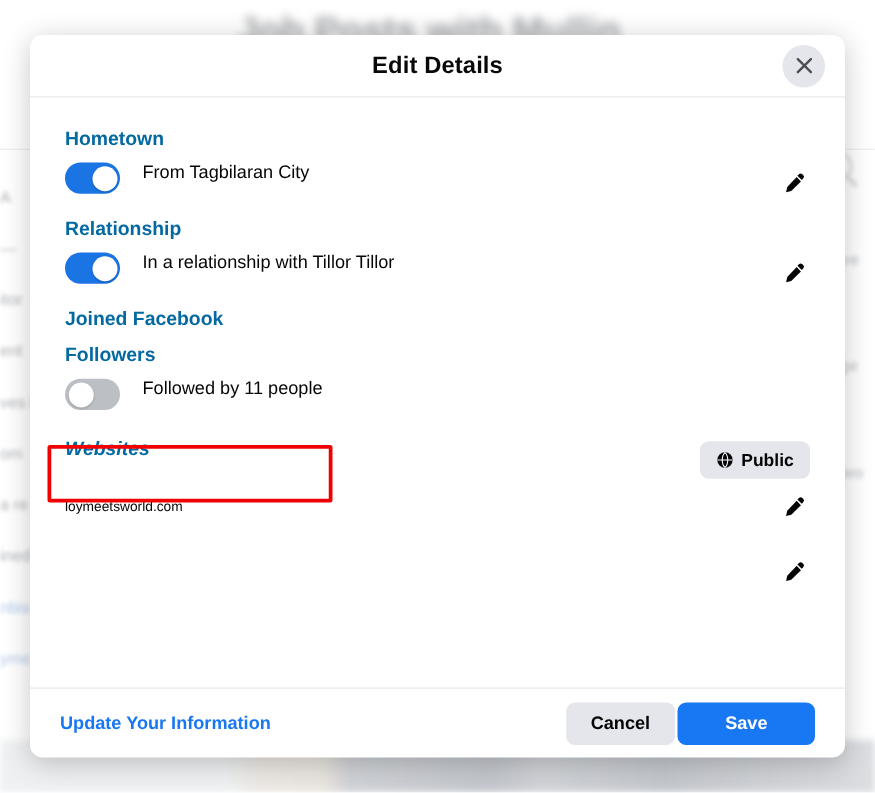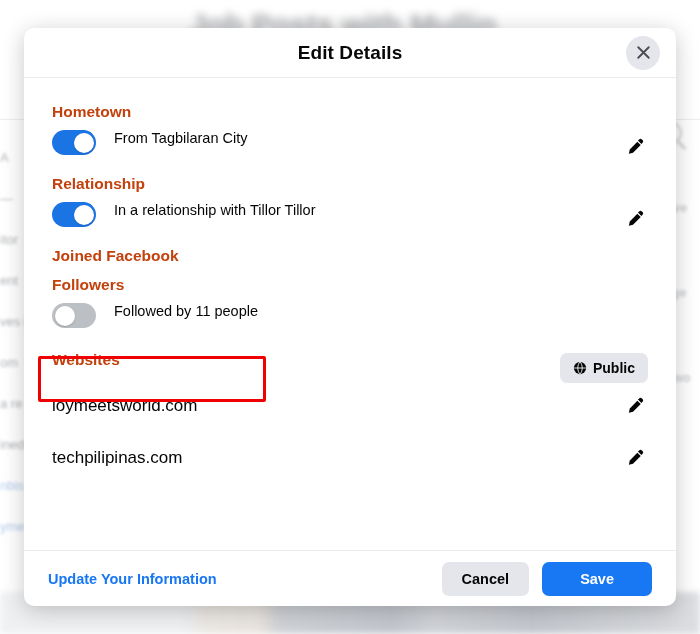--- a/index.html
+++ b/index.html
@@ -142,21 +142,21 @@
   .close-btn svg { display: block; }
 
   .modal-body {
     padding: 14px 28px 0 28px;
     height: 472px;
   }
 
   .section-label {
     font-size: 15.5px;
     font-weight: bold;
-    color: #c2410c;
+    color: #0369a1;
     margin-top: 11px;
     margin-bottom: 9px;
   }
 
   .toggle-row {
     position: relative;
     display: flex;
     align-items: flex-start;
     height: 34px;
     margin-bottom: 8px;
@@ -247,41 +247,41 @@
   }
 
   .website-row {
     position: relative;
     display: flex;
     align-items: center;
     height: 42px;
     margin-top: 10px;
   }
   .website-url {
-    font-size: 17px;
+    font-size: 11px;
     color: #050505;
   }
 
   .modal-footer {
     position: absolute;
     left: 0; right: 0; bottom: 0;
     height: 56px;
     padding: 0 24px;
     display: flex;
     align-items: center;
     justify-content: space-between;
     border-top: 1px solid #e8eaed;
   }
   .update-link {
     font-size: 14.5px;
     font-weight: bold;
     color: #1877f2;
     cursor: pointer;
   }
-  .footer-btns { display: flex; gap: 13px; }
+  .footer-btns { display: flex; gap: 2px; }
   .btn {
     border: none;
     border-radius: 7px;
     font-family: "Liberation Sans", sans-serif;
     font-size: 14.5px;
     font-weight: bold;
     cursor: pointer;
   }
   .btn-cancel {
     background: #e4e6eb;
@@ -371,21 +371,21 @@
 
       <div class="section-label">Followers</div>
       <div class="toggle-row">
         <div class="switch off">
           <div class="knob"></div>
         </div>
         <div class="row-text">Followed by 11 people</div>
       </div>
 
       <div class="websites-head">
-        <div class="section-label" style="margin-top:0;margin-bottom:16px;">Websites</div>
+        <div class="section-label" style="margin-top:0;margin-bottom:16px;font-style:italic;">Websites</div>
 
         <div class="audience-pill">
           <svg width="14" height="14" viewBox="0 0 16 16">
             <circle cx="8" cy="8" r="7" fill="#050505"></circle>
             <path d="M8 1.2c-1.6 1.4-2.5 3.9-2.5 6.8S6.4 13.4 8 14.8c1.6-1.4 2.5-3.9 2.5-6.8S9.6 2.6 8 1.2z" fill="none" stroke="#ffffff" stroke-width="1"></path>
             <path d="M1.3 8h13.4" stroke="#ffffff" stroke-width="1"></path>
           </svg>
           <span>Public</span>
         </div>
       </div>
@@ -394,21 +394,20 @@
         <div class="website-url">loymeetsworld.com</div>
         <div class="pencil">
           <svg width="18" height="18" viewBox="0 0 20 20">
             <path d="M14.6 1.6a2.2 2.2 0 0 1 3.1 0l.7.7a2.2 2.2 0 0 1 0 3.1l-1.3 1.3-3.8-3.8 1.3-1.3z" fill="#050505"></path>
             <path d="M12.6 4.1l3.8 3.8-8.6 8.6-4.6 1 1-4.6 8.4-8.8z" fill="#050505"></path>
           </svg>
         </div>
       </div>
 
       <div class="website-row">
-        <div class="website-url">techpilipinas.com</div>
         <div class="pencil">
           <svg width="18" height="18" viewBox="0 0 20 20">
             <path d="M14.6 1.6a2.2 2.2 0 0 1 3.1 0l.7.7a2.2 2.2 0 0 1 0 3.1l-1.3 1.3-3.8-3.8 1.3-1.3z" fill="#050505"></path>
             <path d="M12.6 4.1l3.8 3.8-8.6 8.6-4.6 1 1-4.6 8.4-8.8z" fill="#050505"></path>
           </svg>
         </div>
       </div>
 
     </div>
 

